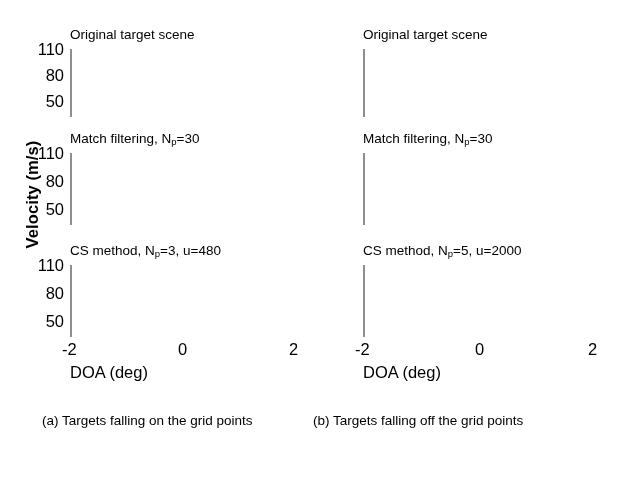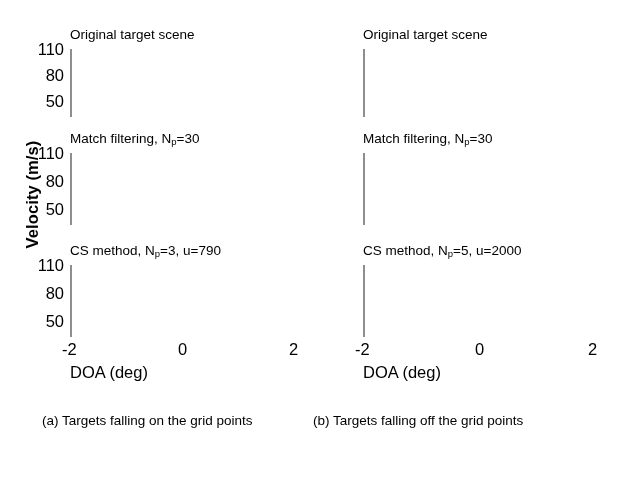--- a/index.html
+++ b/index.html
@@ -272,21 +272,21 @@
           <div class="cell" style="left: 95.2381%; top: 88.8889%; width: 4.9119%; height: 11.3111%; background: rgb(21, 11, 9);"></div>
         </div>
       <div class="yticks" style="top:21px;height:72px;">
         <div class="ytick" style="top:-8px;">110</div>
         <div class="ytick" style="top:20px;">80</div>
         <div class="ytick" style="top:48px;">50</div>
       </div>
     </div>
 
     <div class="panel" style="top:244px;">
-      <div class="ptitle" style="top:0;"><span>CS method, N</span><sub>p</sub><span>=3, u=790</span></div>
+      <div class="ptitle" style="top:0;"><span>CS method, N</span><sub>p</sub><span>=3, u=480</span></div>
       <div class="axesbox" id="ax-a3" style="top:21px;height:72px;"></div>
       <div class="yticks" style="top:21px;height:72px;">
         <div class="ytick" style="top:-8px;">110</div>
         <div class="ytick" style="top:20px;">80</div>
         <div class="ytick" style="top:48px;">50</div>
       </div>
 
       <div class="xtick" style="left:-8px;top:97px;">-2</div>
       <div class="xtick" style="left:108px;top:97px;">0</div>
       <div class="xtick" style="left:219px;top:97px;">2</div>

